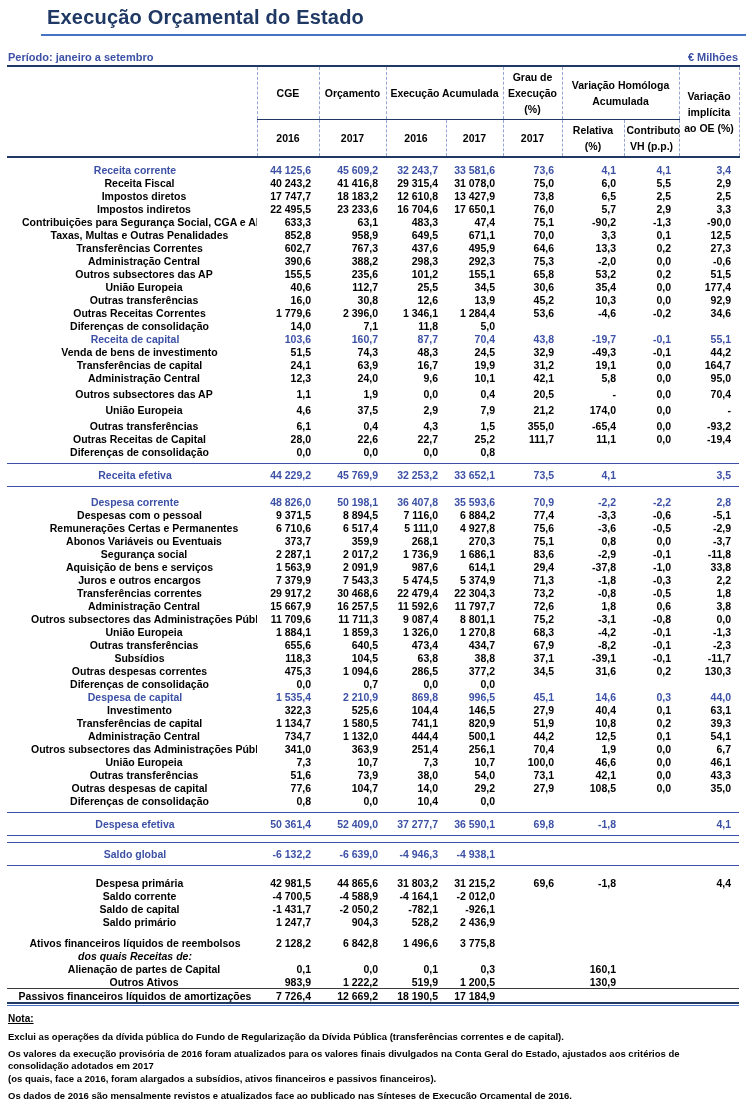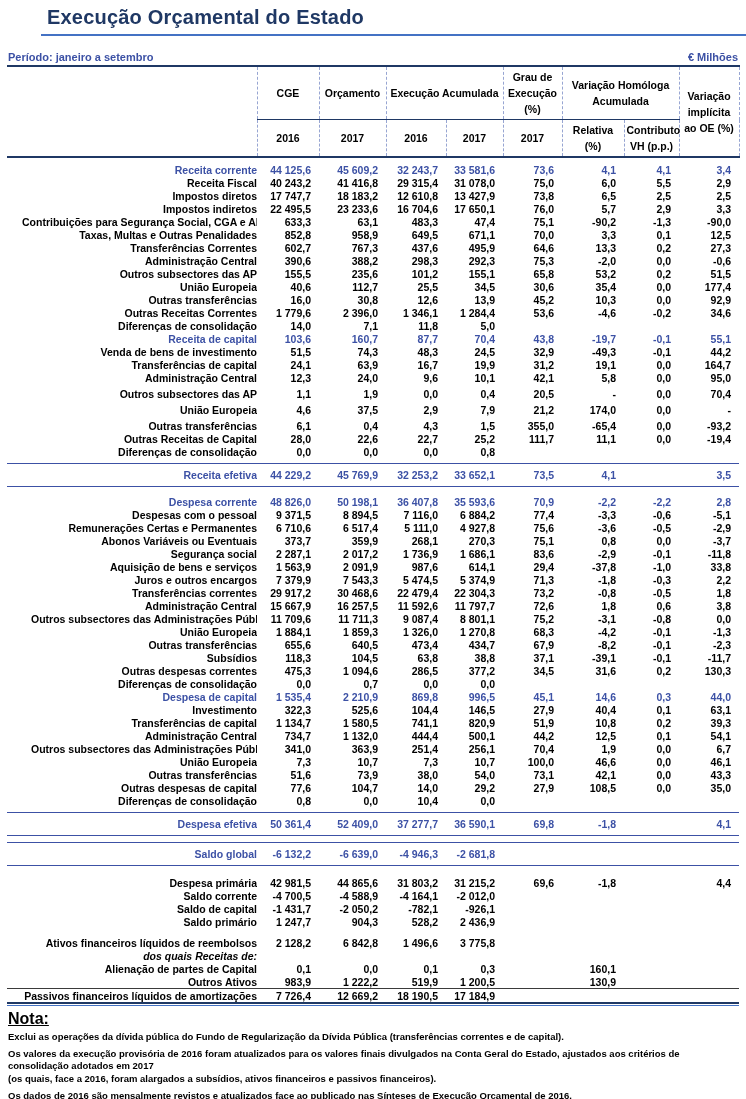--- a/index.html
+++ b/index.html
@@ -55,36 +55,36 @@
   table.budget th.grp  { border-bottom:1px solid #1F3864; }
   table.budget th.vhspan { border-bottom:2px solid #1F3864; border-right:1px dashed #97A5D2; }
   table.budget tr.h2 th { border-bottom:2px solid #1F3864; height:32px; }
   
   table.budget td {
     font-size:10.5px; line-height:12px;
     padding:0.5px 8px 0.5px 0;
     text-align:right; white-space:nowrap;
     overflow:hidden;
   }
-  table.budget td.label { text-align:right; padding-right:0; }
+  table.budget td.label { text-align:center; padding-right:0; }
   tr.section td { color:#3C51A5; }
   tr.total td {
     color:#3C51A5;
     border-top:1px solid #3C51A5;
     border-bottom:1px solid #3C51A5;
     padding-top:5px; padding-bottom:5px;
   }
   tr.italic td.label { font-style:italic; }
   tr.rule-top td { border-top:1px solid #3a3a3a; }
   tr.last td { border-bottom:2px solid #1F3864; }
   tr.spacer td { padding:0; border:none; font-size:1px; line-height:1px; }
   .sub-rule { margin:1px 7px 0 7px; border-top:1px solid #4472C4; height:0; }
   
   .notes { margin:7px 8px 0 8px; font-size:9.5px; line-height:12px; }
-  .notes-heading { text-decoration:underline; font-size:16px; margin-bottom:6px; }
+  .notes-heading { text-decoration:underline; font-size:10px; margin-bottom:6px; }
   .note-line { margin-top:5px; }
   .note-line.cont { margin-top:1px; }
 </style>
 </head>
 <body>
 
 <div class="page">
 
   <div class="page-header">
     <div class="page-title">Execução Orçamental do Estado</div>
@@ -678,21 +678,21 @@
           <td>4,1</td>
         </tr>
         <tr class="spacer">
           <td colspan="9" style="height: 6px;"></td>
         </tr>
         <tr class="total">
           <td class="label" style="padding-left: 6px;">Saldo global</td>
           <td>-6 132,2</td>
           <td>-6 639,0</td>
           <td>-4 946,3</td>
-          <td>-2 681,8</td>
+          <td>-4 938,1</td>
           <td></td>
           <td></td>
           <td></td>
           <td></td>
         </tr>
         <tr class="spacer">
           <td colspan="9" style="height: 10px;"></td>
         </tr>
         <tr class="item">
           <td class="label" style="padding-left: 15px;">Despesa primária</td>

